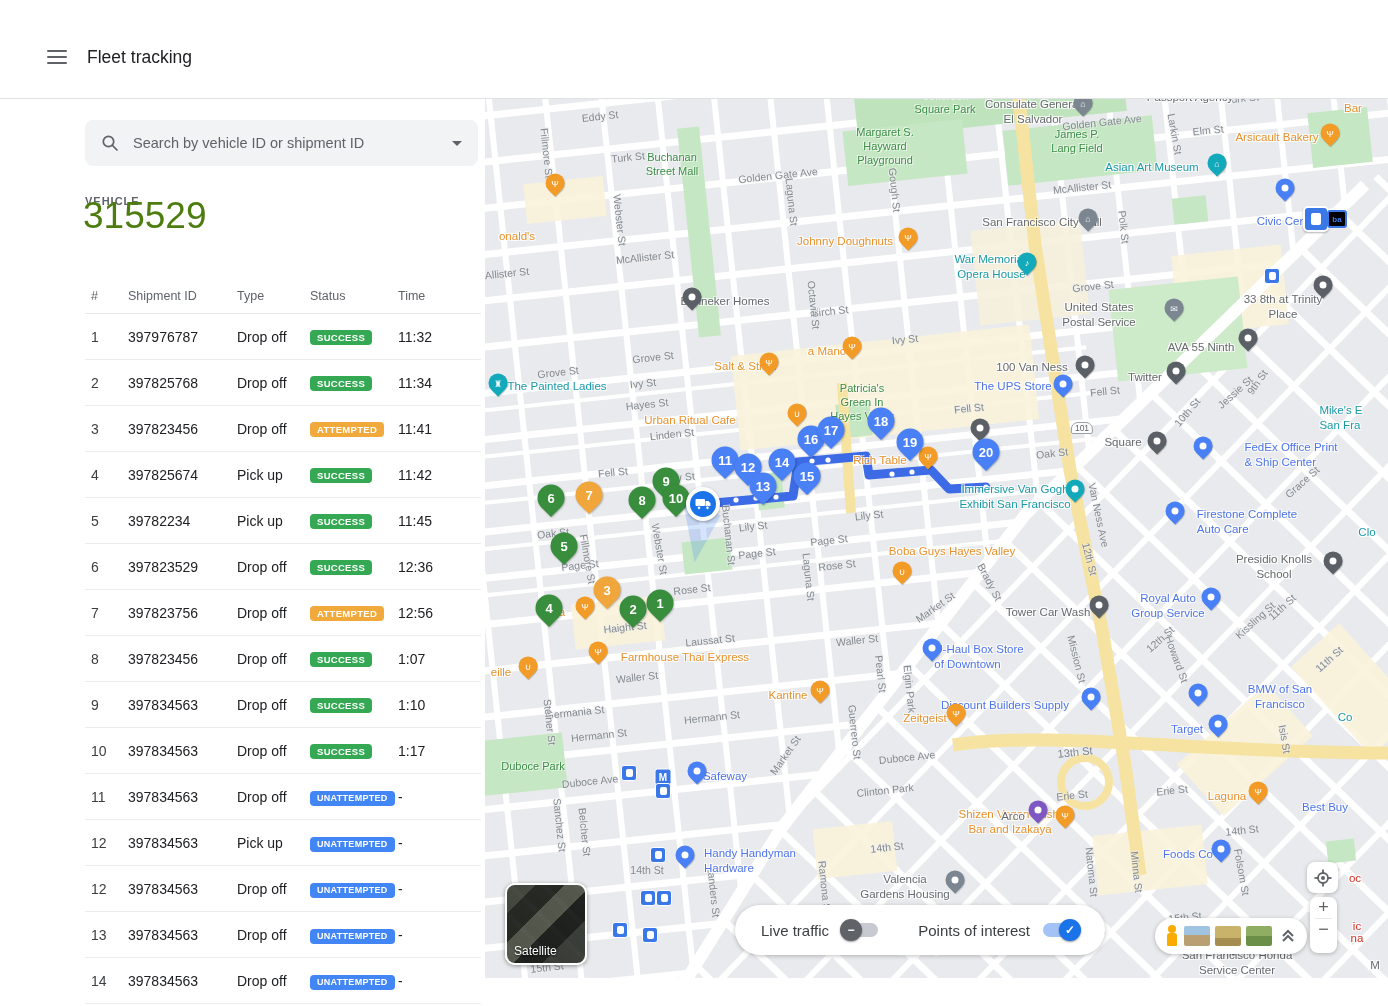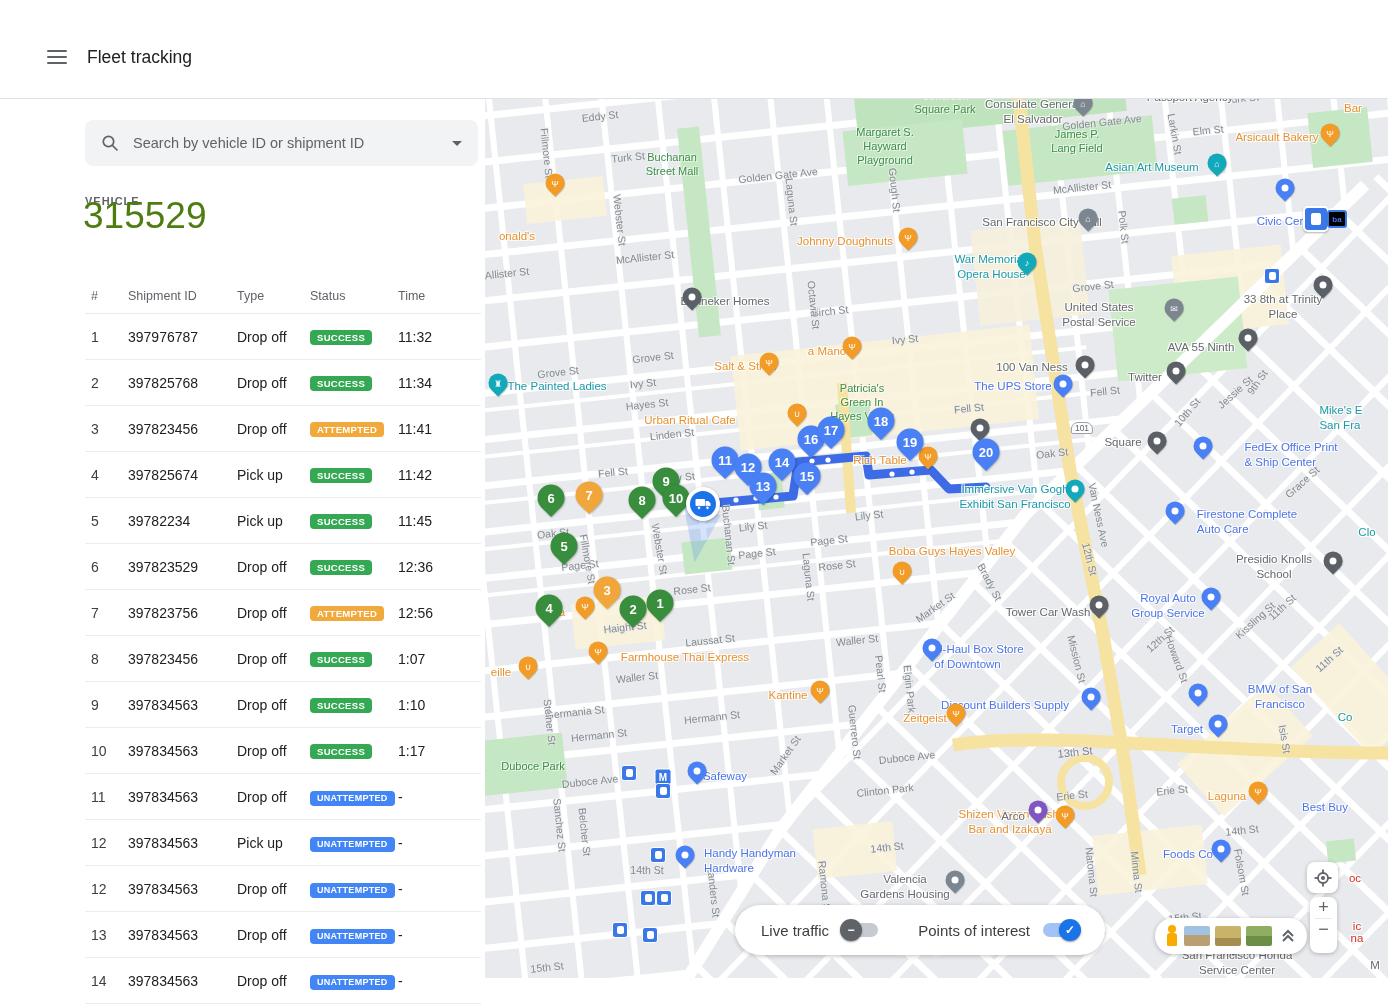--- a/index.html
+++ b/index.html
@@ -814,20 +814,23 @@
     <div class="core">
       <svg width="16" height="12" viewBox="0 0 16 12">
           <rect x="0.5" y="1" width="9.5" height="7" rx="1" fill="#fff"></rect>
           <path d="M10.5 3h3l2 2.5V8h-5z" fill="#fff"></path>
           <circle cx="4" cy="9.8" r="1.7" fill="#fff" stroke="#1a73e8" stroke-width="0.8"></circle>
           <circle cx="12.5" cy="9.8" r="1.7" fill="#fff" stroke="#1a73e8" stroke-width="0.8"></circle>
         </svg>
     </div>
   </div>
 
+  <div class="sat-thumb">
+    <span class="lbl">Satellite</span>
+  </div>
 
   <div class="togglebar">
     <span class="tlabel">Live traffic</span>
     <span class="switch off">
         <span class="knob">−</span>
       </span>
     <span class="spacer"></span>
     <span class="tlabel">Points of interest</span>
     <span class="switch on">
         <span class="knob">✓</span>

